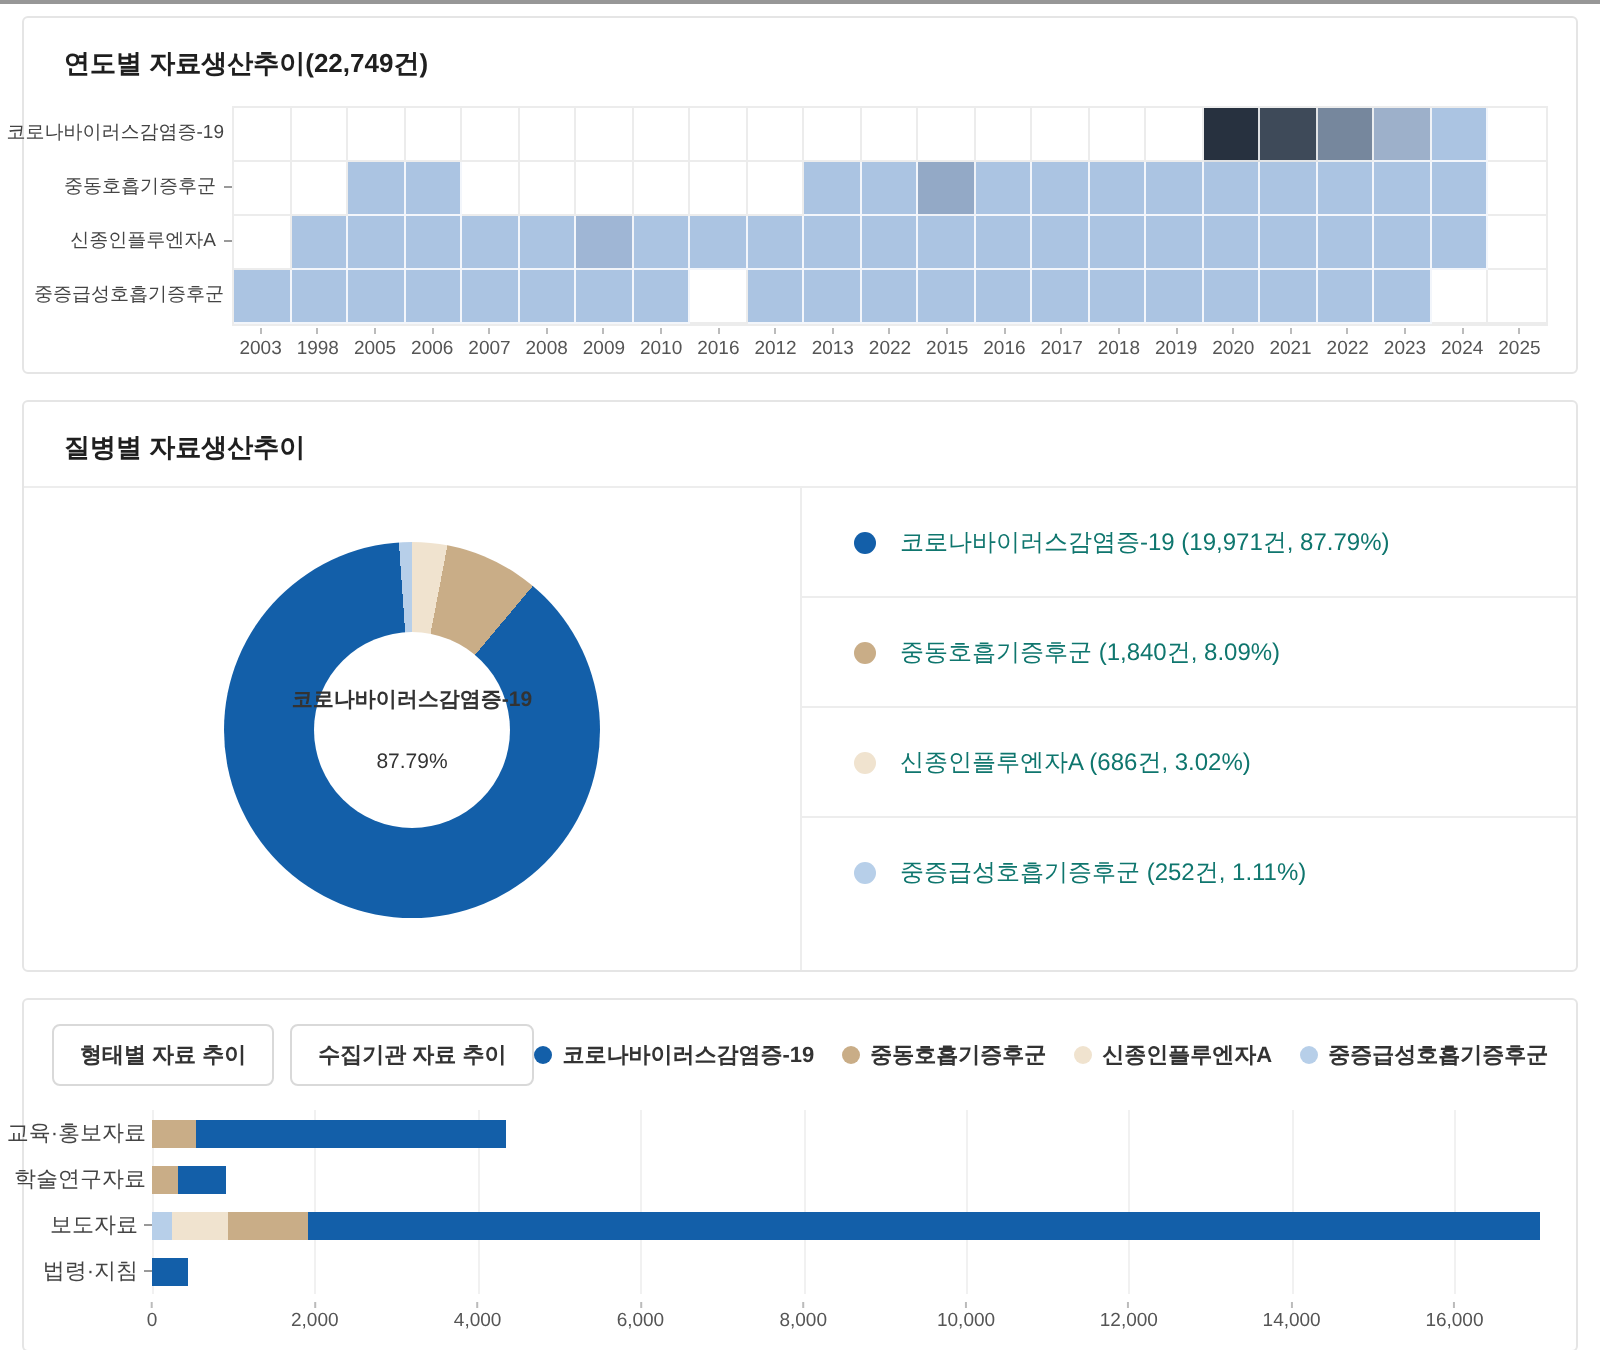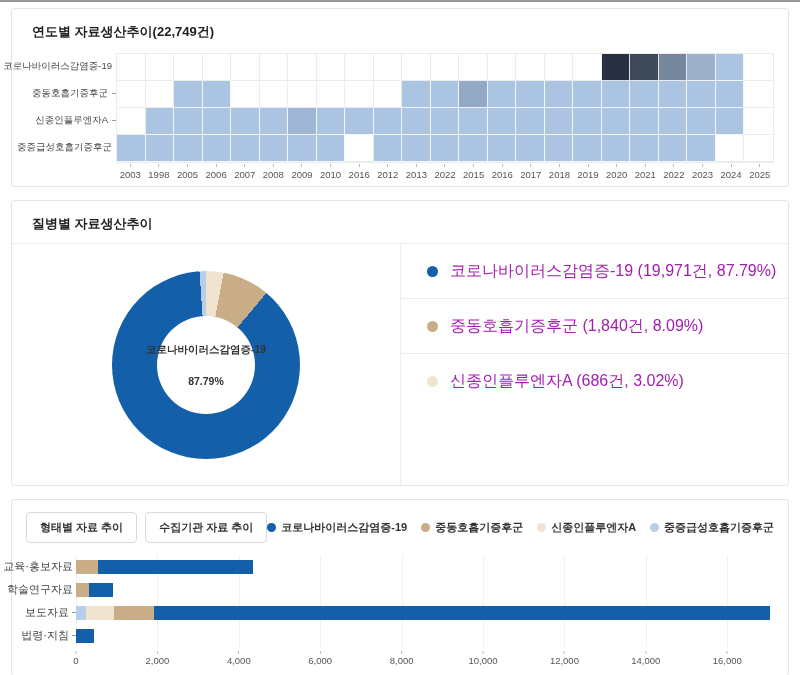--- a/index.html
+++ b/index.html
@@ -24,26 +24,26 @@
   .hm-year .tick { display:block; width:1px; height:3px; background:#bbb; margin:0 auto 2px auto; }
 
   
   .pie-divider { height:1px; background:#ededed; }
   .pie-body { display:flex; height:241px; }
   .pie-left { width:388px; flex:0 0 388px; display:flex; align-items:center; justify-content:center; }
   .donut { width:188px; height:188px; border-radius:50%; position:relative; }
   .donut-hole { position:absolute; left:50%; top:50%; width:98px; height:98px; transform:translate(-50%,-50%);
     background:#fff; border-radius:50%; display:flex; flex-direction:column; align-items:center; justify-content:center; }
   .donut-hole .l1 { font-size:10.5px; font-weight:700; color:#333; white-space:nowrap; }
-  .donut-hole .l2 { font-size:10.5px; font-weight:700; color:#333; margin-top:18px; }
+  .donut-hole .l2 { font-size:10.5px; font-weight:400; color:#333; margin-top:18px; }
   .pie-legend { flex:1; border-left:1px solid #ededed; }
   .pie-legend-row { height:55px; display:flex; align-items:center; padding-left:26px; border-bottom:1px solid #ededed; cursor:pointer; }
   .pie-legend-row:last-child { border-bottom:none; }
   .pie-dot { width:11px; height:11px; border-radius:50%; margin-right:12px; flex:0 0 11px; }
-  .pie-legend-label { font-size:16px; color:#a21caf; }
+  .pie-legend-label { font-size:12px; color:#0f766e; }
 
   
   .bar-header { display:flex; align-items:center; justify-content:space-between; padding:12px 14px 6px 14px; }
   .tabs { display:flex; gap:8px; }
   .tab { font-size:11px; font-weight:600; padding:7px 13px; border-radius:4px; border:1px solid #d9d9d9; background:#fff; color:#333; cursor:pointer; white-space:nowrap; }
   .tab.active { background:#1a1a1a; border-color:#1a1a1a; color:#fff; }
   .bar-legend { display:flex; gap:14px; align-items:center; }
   .bar-legend-item { display:flex; align-items:center; gap:5px; font-size:11px; font-weight:600; color:#333; cursor:pointer; white-space:nowrap; }
   .bar-legend-item .dot { width:9px; height:9px; border-radius:50%; }
   .bar-body { display:flex; padding:6px 16px 10px 6px; }
@@ -228,20 +228,24 @@
             <span class="pie-dot" style="background: rgb(19, 95, 169);"></span>
             <span class="pie-legend-label">코로나바이러스감염증-19 (19,971건, 87.79%)</span>
           </div>
           <div class="pie-legend-row">
             <span class="pie-dot" style="background: rgb(201, 173, 135);"></span>
             <span class="pie-legend-label">중동호흡기증후군 (1,840건, 8.09%)</span>
           </div>
           <div class="pie-legend-row">
             <span class="pie-dot" style="background: rgb(240, 227, 207);"></span>
             <span class="pie-legend-label">신종인플루엔자A (686건, 3.02%)</span>
+          </div>
+          <div class="pie-legend-row">
+            <span class="pie-dot" style="background: rgb(183, 207, 233);"></span>
+            <span class="pie-legend-label">중증급성호흡기증후군 (252건, 1.11%)</span>
           </div>
         </div>
     </div>
   </section>
 
   <section class="panel">
     <div class="bar-header">
       <div class="tabs" id="tabs">
           <button class="tab">형태별 자료 추이</button>
           <button class="tab">수집기관 자료 추이</button>

